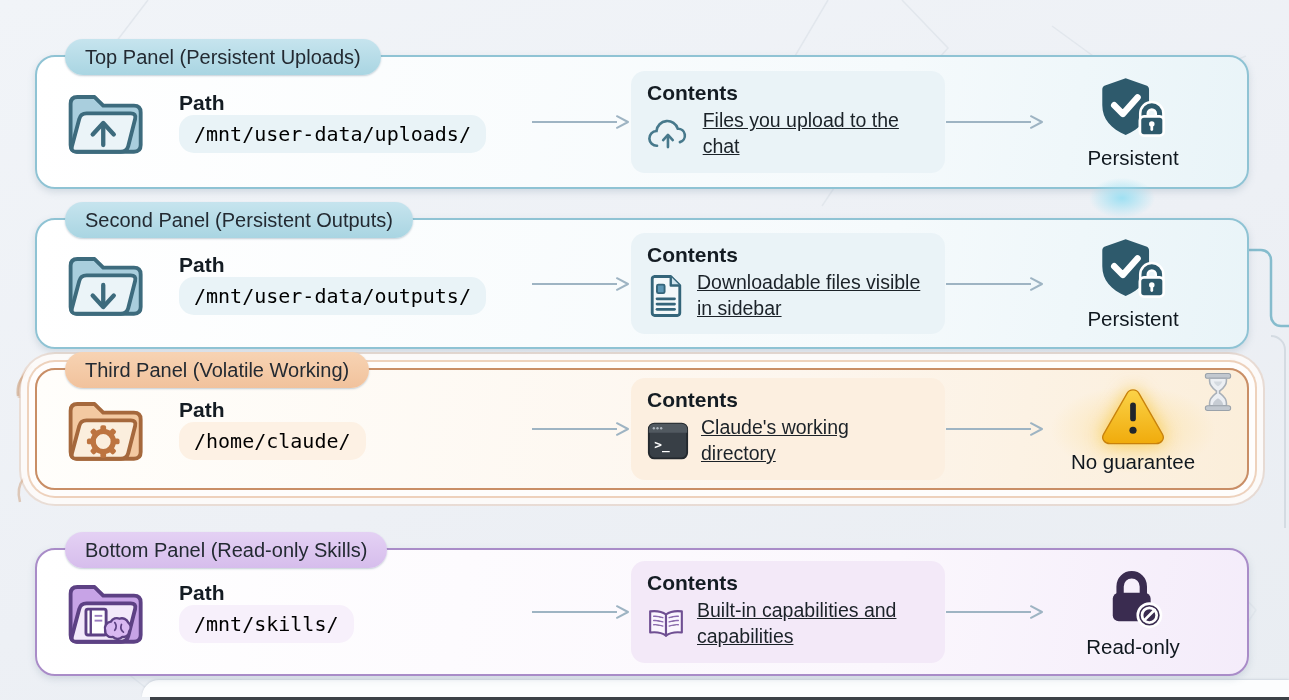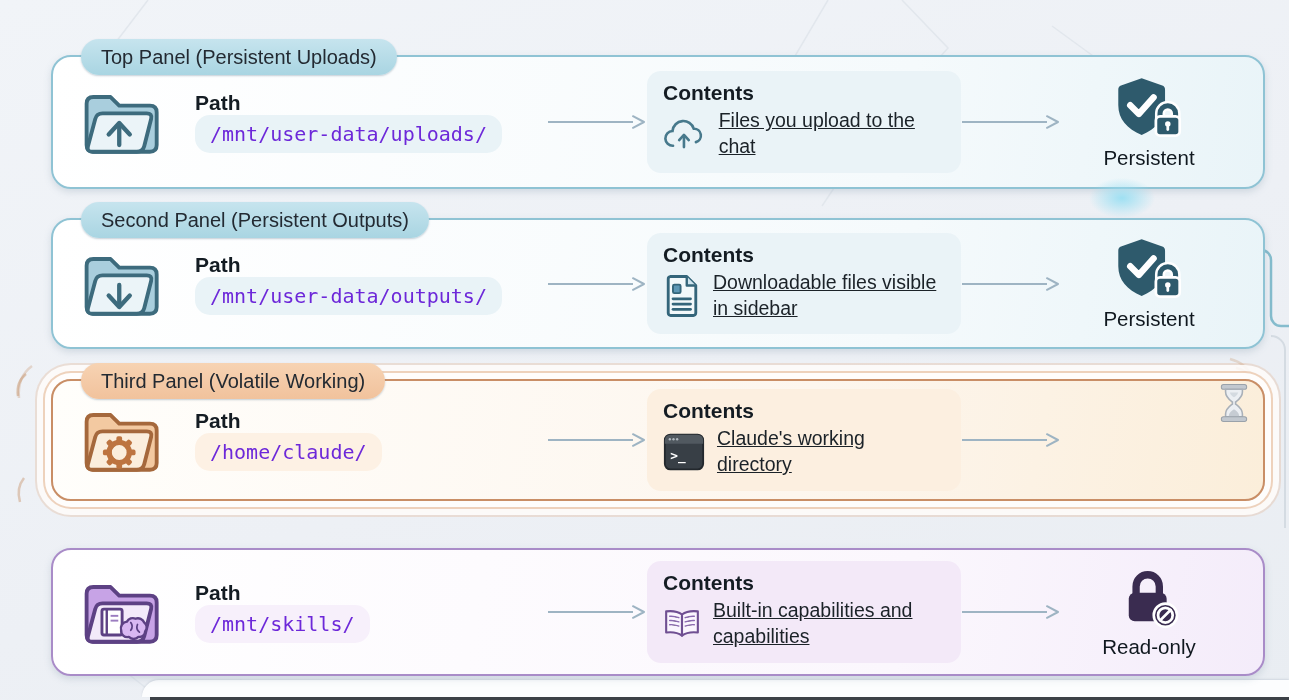--- a/index.html
+++ b/index.html
@@ -7,21 +7,20 @@
     width:1289px;height:700px;position:relative;overflow:hidden;
     font-family:"Liberation Sans",sans-serif;color:#1b2329;
     background:linear-gradient(160deg,#f1f4f8 0%,#edf0f5 55%,#e9edf2 100%);
   }
   .mesh{position:absolute;inset:0;z-index:0;}
   .panel{
     position:absolute;left:35px;width:1210px;z-index:2;
     border:2.5px solid var(--border);border-radius:20px;
     background:var(--panel-bg);
     box-shadow:0 3px 7px rgba(120,145,165,.25);
-    margin-left:16px;
   }
   .panel.theme-orange{
     box-shadow:0 0 0 6px rgba(255,255,255,.95),0 0 0 8px rgba(223,170,128,.5),
                0 0 0 14px rgba(255,255,255,.85),0 0 0 16px rgba(223,170,128,.28),
                0 4px 10px rgba(190,140,100,.25);
   }
   .theme-blue{--border:#8fc3d4;--pill-bg:linear-gradient(180deg,#c6e4ee,#a9d5e2);
     --path-bg:#e9f3f7;--cont-bg:#eaf3f7;
     --panel-bg:linear-gradient(100deg,#ffffff 0%,#f5fafc 70%,#e9f4f8 100%);}
   .theme-orange{--border:#c98e66;--pill-bg:linear-gradient(180deg,#f7d3b3,#f1c29c);
@@ -39,21 +38,21 @@
   .row{
     display:grid;height:100%;align-items:center;
     grid-template-columns:118px 352px 1fr 314px 1fr 176px;
     padding:0 26px 0 24px;box-sizing:border-box;
   }
   .cell{display:flex;align-items:center;}
   .cell.folder{justify-content:flex-start;}
   .cell.pathcol{flex-direction:column;align-items:flex-start;}
   .path-label,.contents-title{font-size:21px;font-weight:700;color:#141c23;}
   .path-pill{
-    font-family:"DejaVu Sans Mono",monospace;font-size:20px;color:#6d28d9;
+    font-family:"DejaVu Sans Mono",monospace;font-size:20px;color:#000000;
     background:var(--path-bg);padding:7px 15px;border-radius:15px;white-space:nowrap;
   }
   .cell.arrowcol{justify-content:center;}
   .contents-box{
     background:var(--cont-bg);border-radius:14px;padding:10px 16px 13px 16px;
     width:100%;box-sizing:border-box;
   }
   .contents-row{display:flex;align-items:center;gap:12px;margin-top:3px;}
   .contents-text{font-size:19.5px;line-height:1.32;color:#1b2228;max-width:232px;text-decoration:underline;}
   .cell.statuscol{flex-direction:column;justify-content:flex-end;gap:5px;position:relative;}
@@ -214,21 +213,21 @@
         <path d="M50 47.5 v-5.5 a8.5 8.5 0 0 1 17 0 v5.5" stroke="#2e5a6c" stroke-width="5.5" fill="none" stroke-linecap="round"></path>
         <rect x="45.5" y="45" width="26" height="21" rx="4.5" fill="#2e5a6c" stroke="#ffffff" stroke-width="3"></rect>
         <circle cx="58.5" cy="53.5" r="3" fill="#ffffff"></circle>
           <rect x="57" y="55" width="3" height="6" rx="1.5" fill="#ffffff"></rect>
       </svg>
       <div class="status-label">Persistent</div>
     </div>
   </div>
 </section>
 
-<section class="panel theme-orange" style="top:379px;height:118px;">
+<section class="panel theme-orange" style="top:368px;height:118px;">
   <div class="pill">Third Panel (Volatile Working)</div>
   <div class="hourglass-wrap">
     <svg width="32" height="40" viewBox="0 0 30 38">
       <rect x="3" y="1.5" width="24" height="4.5" rx="2" fill="#c2c8cf" stroke="#9aa2aa" stroke-width="1"></rect>
       <path d="M7 6 h16 v2.5 c0 5 -4 7.5 -6.5 9.5 v2 c2.5 2 6.5 4.5 6.5 9.5 V32 H7 v-2.5 c0 -5 4 -7.5 6.5 -9.5 v-2 C11 16 7 13.5 7 8.5 z" fill="#eceff3" stroke="#a9b0b8" stroke-width="1.5"></path>
       <path d="M10 32 h10 c0 -4 -3.5 -6 -5 -7 c-1.5 1 -5 3 -5 7 z" fill="#c6ccd3"></path>
       <path d="M11 9 h8 c-1 3 -3 4 -4 4.5 C14 13 12 12 11 9 z" fill="#d4dae0"></path>
       <rect x="3" y="32" width="24" height="4.5" rx="2" fill="#c2c8cf" stroke="#9aa2aa" stroke-width="1"></rect>
     </svg>
   </div>
@@ -276,24 +275,39 @@
           <div class="contents-text">Claude's working directory</div>
         </div>
       </div>
     </div>
     <div class="cell arrowcol">
       <svg width="100" height="18" viewBox="0 0 100 18">
         <line x1="1" y1="9" x2="86" y2="9" stroke="#9eb4c3" stroke-width="2"></line>
         <path d="M86 3.2 L97 9 L86 14.8" fill="none" stroke="#9eb4c3" stroke-width="2" stroke-linecap="round" stroke-linejoin="round"></path>
       </svg>
     </div>
+    <div class="cell statuscol">
+      <svg class="warn-glow" width="68" height="60" viewBox="0 0 76 66">
+        <defs>
+          <linearGradient id="warngrad" x1="0" y1="0" x2="0" y2="1">
+            <stop offset="0" stop-color="#fbd348"></stop>
+              <stop offset="1" stop-color="#f0ab0c"></stop>
+          </linearGradient>
+        </defs>
+        <path d="M38 5 q4.5 0 6.8 4.1 l26 45.2 q2.3 4 -.1 7.3 q-2.3 3.4 -7 3.4 H12.3 q-4.7 0 -7 -3.4 q-2.4 -3.3 -.1 -7.3 l26 -45.2 Q33.5 5 38 5 z" fill="url(#warngrad)" stroke="#c8820c" stroke-width="1.5"></path>
+        <rect x="34.8" y="19" width="6.4" height="21" rx="3.2" fill="#20262c"></rect>
+        <circle cx="38" cy="50" r="4" fill="#20262c"></circle>
+      </svg>
+      <div class="status-label">No guarantee</div>
+    </div>
   </div>
 </section>
 
 <section class="panel theme-purple" style="top:548px;height:124px;">
+  <div class="pill">Bottom Panel (Read-only Skills)</div>
   <div class="row">
     <div class="cell folder">
       <svg width="96" height="84" viewBox="0 0 100 86">
         <path d="M10 24 q0-7 7-7 h18 l9 9 h32 q7 0 7 7 v34 q0 7 -7 7 H17 q-7 0 -7 -7 z" fill="#c7a3e6" stroke="#5d4184" stroke-width="4" stroke-linejoin="round"></path>
         <path d="M16 74 q-6 0 -4.6 -5.8 l7.6 -28.4 q1.5 -5.8 7.6 -5.8 h46 q6 0 4.6 5.8 L70 68.2 q-1.5 5.8 -7.6 5.8 z" fill="#f3eafa" stroke="#5d4184" stroke-width="4" stroke-linejoin="round"></path>
         <rect x="26" y="40" width="21" height="27" rx="2" fill="#ffffff" stroke="#5d4184" stroke-width="3"></rect>
         <line x1="31" y1="40" x2="31" y2="67" stroke="#5d4184" stroke-width="2.5"></line>
         <line x1="35" y1="47" x2="43" y2="47" stroke="#9b7cc0" stroke-width="2"></line>
         <line x1="35" y1="52" x2="43" y2="52" stroke="#9b7cc0" stroke-width="2"></line>
         <path d="M46 62 a7 7 0 0 1 6 -9 a7 7 0 0 1 9 -3 a7 7 0 0 1 9 4 a6 6 0 0 1 1 9 a6 6 0 0 1 -7 6 a7 7 0 0 1 -10 0 a6.5 6.5 0 0 1 -8 -7 z" fill="#d9b8f2" stroke="#5d4184" stroke-width="2.5" stroke-linejoin="round"></path>

